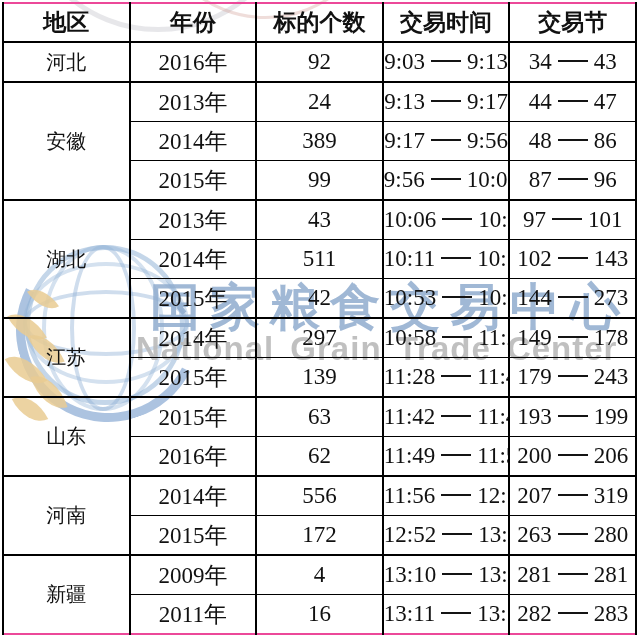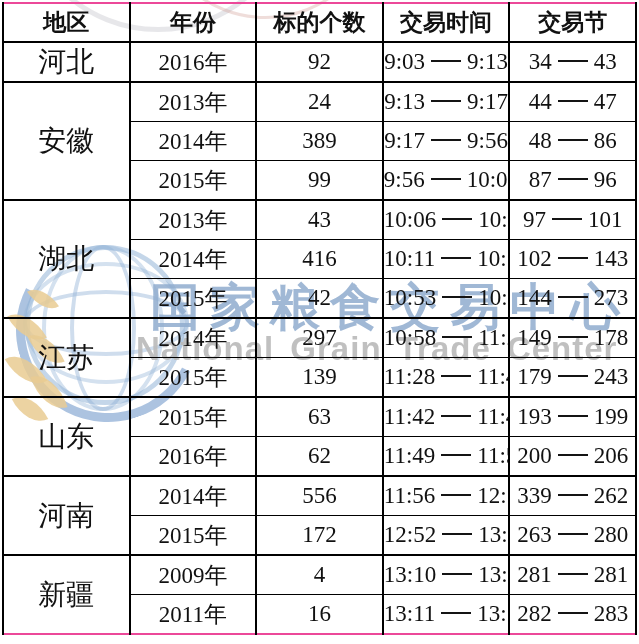--- a/index.html
+++ b/index.html
@@ -59,21 +59,21 @@
   }
   .grid th,.grid td{
     border-left:2px solid #000;border-right:2px solid #000;
     border-top:1px solid #000;border-bottom:1px solid #000;
     text-align:center;vertical-align:middle;
     padding:0;font-size:23px;height:38px;
     overflow:hidden;white-space:nowrap;
   }
   .grid thead th{font-weight:bold;border-bottom:2px solid #000;height:37px;}
   .grid tr.section-start td{border-top:2px solid #000;}
-  .grid td.region{font-size:28px;}
+  .grid td.region{font-size:20px;}
   .dash{
     display:inline-block;width:30px;height:0;
     border-top:2px solid #141414;
     vertical-align:7px;margin:0 6px;
   }
 </style>
 </head>
 <body>
 
 <div class="page">
@@ -139,21 +139,21 @@
         </tr>
         <tr class="section-start">
           <td class="region" rowspan="3">湖北</td>
           <td>2013年</td>
           <td>43</td>
           <td><span>10:06</span><span class="dash"></span><span>10:11</span></td>
           <td><span>97</span><span class="dash"></span><span>101</span></td>
         </tr>
         <tr>
           <td>2014年</td>
-          <td>416</td>
+          <td>511</td>
           <td><span>10:11</span><span class="dash"></span><span>10:53</span></td>
           <td><span>102</span><span class="dash"></span><span>143</span></td>
         </tr>
         <tr>
           <td>2015年</td>
           <td>42</td>
           <td><span>10:53</span><span class="dash"></span><span>10:58</span></td>
           <td><span>144</span><span class="dash"></span><span>273</span></td>
         </tr>
         <tr class="section-start">
@@ -180,21 +180,21 @@
           <td>2016年</td>
           <td>62</td>
           <td><span>11:49</span><span class="dash"></span><span>11:56</span></td>
           <td><span>200</span><span class="dash"></span><span>206</span></td>
         </tr>
         <tr class="section-start">
           <td class="region" rowspan="2">河南</td>
           <td>2014年</td>
           <td>556</td>
           <td><span>11:56</span><span class="dash"></span><span>12:52</span></td>
-          <td><span>339</span><span class="dash"></span><span>262</span></td>
+          <td><span>207</span><span class="dash"></span><span>319</span></td>
         </tr>
         <tr>
           <td>2015年</td>
           <td>172</td>
           <td><span>12:52</span><span class="dash"></span><span>13:10</span></td>
           <td><span>263</span><span class="dash"></span><span>280</span></td>
         </tr>
         <tr class="section-start">
           <td class="region" rowspan="2">新疆</td>
           <td>2009年</td>

